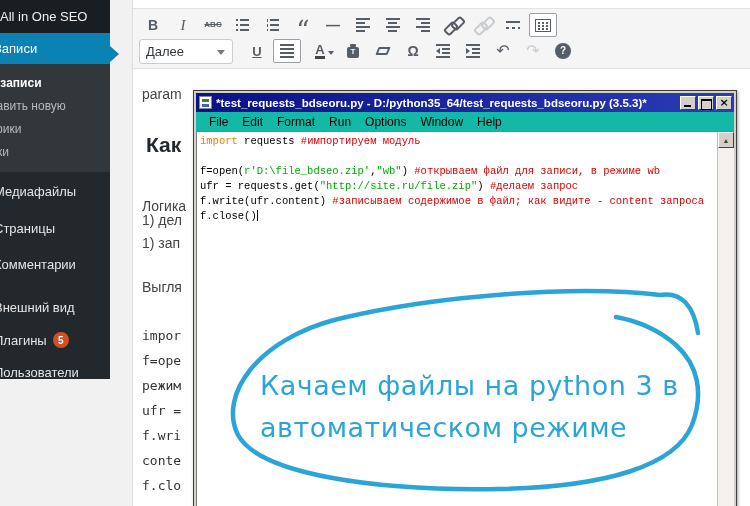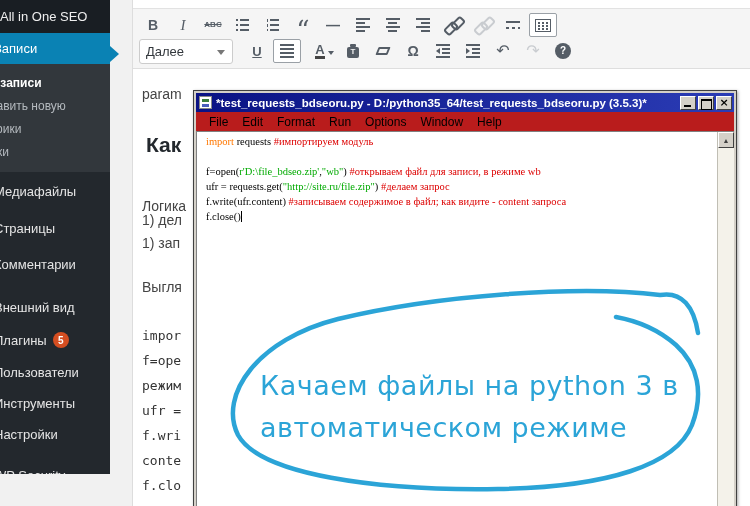--- a/index.html
+++ b/index.html
@@ -1,21 +1,21 @@
 <!DOCTYPE html>
 <html style="--kw: #ff7700; --st: #00aa00; --cm: #dd0000; --tb1: #0a1284; --ann: #2ba4d7;"><head>
 <meta charset="utf-8">
 <style>
   html,body{margin:0;padding:0}
   body{width:750px;height:506px;position:relative;overflow:hidden;background:#f1f1f1;
        font-family:"Liberation Sans",sans-serif;}
   *{box-sizing:border-box}
 
   
-  .sidebar{position:absolute;left:0;top:0;width:110px;height:474px;background:#23282d;overflow:hidden;z-index:5}
+  .sidebar{position:absolute;left:0;top:0;width:110px;height:379px;background:#23282d;overflow:hidden;z-index:5}
   .sb-in{width:170px;margin-left:-50px}
   .sb-top{height:33px;background:#191e23;color:#eee;font-size:13px;font-weight:400;
           display:flex;align-items:center;padding-left:50px;white-space:nowrap}
   .sb-active{height:31px;background:#0a82b4;color:#fff;font-size:13px;font-weight:400;
              display:flex;align-items:center;padding-left:44px;white-space:nowrap}
   .sb-sub{background:#32373c;padding:7px 0 9px 0}
   .sb-subitem{height:23px;display:flex;align-items:center;padding-left:25px;font-size:12px;
               color:#b4b9be;white-space:nowrap;cursor:pointer}
   .sb-subitem.cur{color:#fff;font-weight:700}
   .sb-item{height:34px;display:flex;align-items:center;padding-left:44px;font-size:13px;
@@ -116,25 +116,25 @@
   .appicon::before{content:"";position:absolute;left:2px;top:2px;width:7px;height:3px;background:#3c7d3c}
   .appicon::after{content:"";position:absolute;left:2px;top:7px;width:7px;height:3px;background:#4a5dbb}
   .wtitle{flex:1;font-size:11.5px;font-weight:700;white-space:nowrap;overflow:hidden;
         font-family:"Liberation Sans",sans-serif;letter-spacing:0}
   .wbtn{width:16px;height:14px;background:#d4d0c8;border:1px solid;border-color:#fff #404040 #404040 #fff;
         margin-left:2px;display:flex;align-items:center;justify-content:center;position:relative;cursor:pointer}
   .wb-min::before{content:"";position:absolute;left:3px;bottom:2px;width:7px;height:2px;background:#000}
   .wb-max::before{content:"";position:absolute;left:2px;top:2px;width:9px;height:8px;
         border:1px solid #000;border-top-width:2px}
   .wb-close{font-size:11px;font-weight:700;color:#000;font-family:"DejaVu Sans",sans-serif}
-  .menubar{height:19px;background:#b91c1c;display:flex;align-items:center;font-size:12px;color:#000;
+  .menubar{height:19px;background:#14b8a6;display:flex;align-items:center;font-size:12px;color:#000;
         padding-left:6px;gap:0}
   .menuitem{padding:0 7px;cursor:pointer}
   .codewrap{display:flex;height:376px;border:1px solid #808080;border-right:none;background:#fff}
-  .code{flex:1;padding:2px 9px;font-family:Liberation Serif, serif;font-size:10.5px;
+  .code{flex:1;padding:2px 3px;font-family:Liberation Mono, monospace;font-size:10.5px;
         line-height:15px;white-space:pre;color:#000;overflow:hidden}
   .tk-kw{color:var(--kw,#ff7700)}
   .tk-st{color:var(--st,#00aa00)}
   .tk-cm{color:var(--cm,#dd0000)}
   .caret{display:inline-block;width:1px;height:11px;background:#000;vertical-align:-2px}
   .vscroll{width:17px;background:#f4f2ea;border-left:1px solid #c0beb4;display:flex;flex-direction:column}
   .sbtn{height:16px;background:#d4d0c8;border:1px solid;border-color:#fff #404040 #404040 #fff;
         display:flex;align-items:center;justify-content:center;font-size:7px;color:#404040;cursor:pointer}
 
   

